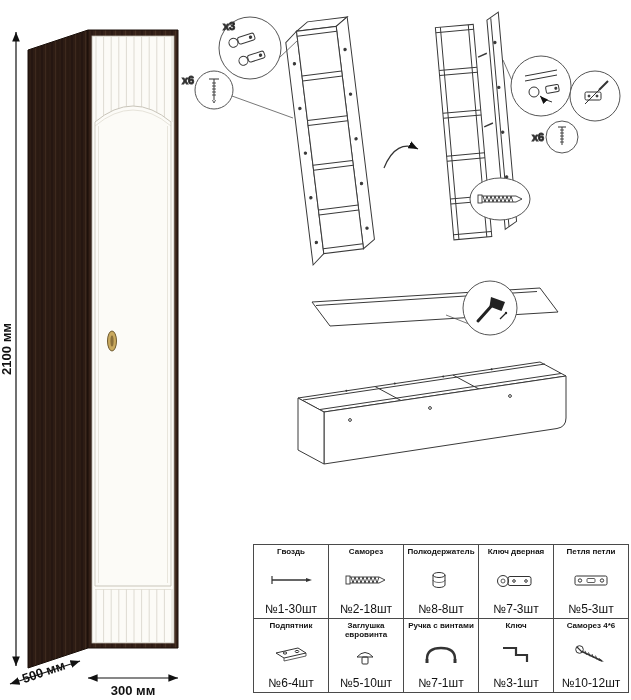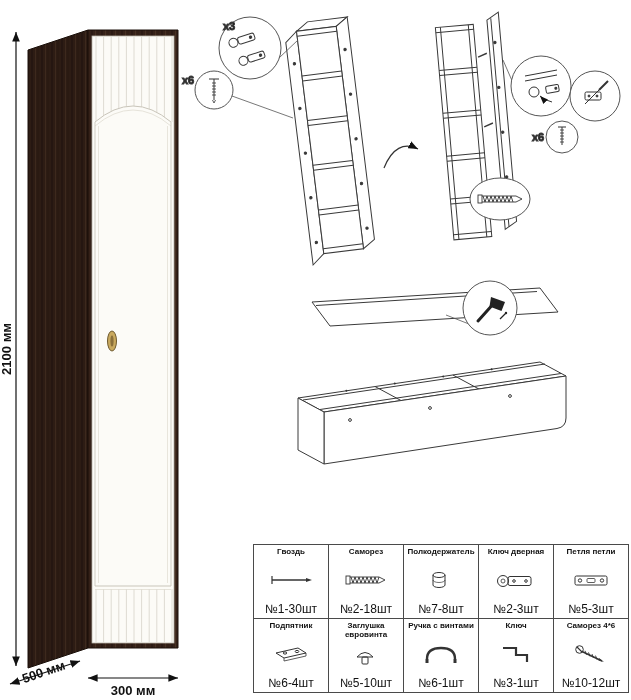--- a/index.html
+++ b/index.html
@@ -266,36 +266,36 @@
     <td>
             <div class="cell">
       <div class="pname">Полкодержатель</div>
       <div class="picon">
                 <svg width="46" height="26" viewBox="0 0 46 26" fill="none" stroke="#333">
                   <ellipse cx="21" cy="8" rx="6" ry="2.5"></ellipse>
                   <path d="M15,8 V18 a6,2.5 0 0 0 12,0 V8"></path>
                   <path d="M15,13 a6,2.5 0 0 0 12,0" stroke-width="0.7"></path>
                 </svg>
               </div>
-      <div class="pcount">№7-8шт</div>
+      <div class="pcount">№8-8шт</div>
     </div>
           </td>
     <td>
             <div class="cell">
       <div class="pname">Ключ дверная</div>
       <div class="picon">
                 <svg width="46" height="26" viewBox="0 0 46 26" fill="none" stroke="#333">
                   <circle cx="10" cy="14" r="5.5"></circle>
                   <circle cx="10" cy="14" r="2" stroke-width="0.8"></circle>
                   <rect x="15" y="9.5" width="23" height="9" rx="2"></rect>
                   <circle cx="21" cy="14" r="1.3"></circle>
                   <circle cx="33" cy="14" r="1.3"></circle>
                 </svg>
               </div>
-      <div class="pcount">№2-3шт</div>
+      <div class="pcount">№7-3шт</div>
     </div>
           </td>
     <td>
             <div class="cell">
       <div class="pname">Петля петли</div>
       <div class="picon">
                 <svg width="46" height="26" viewBox="0 0 46 26" fill="none" stroke="#333">
                   <rect x="7" y="9" width="32" height="9" rx="1.5"></rect>
                   <circle cx="12" cy="13.5" r="1.7"></circle>
                   <circle cx="34" cy="13.5" r="1.7"></circle>
@@ -336,21 +336,21 @@
     <td>
             <div class="cell">
       <div class="pname">Ручка с винтами</div>
       <div class="picon">
                 <svg width="46" height="26" viewBox="0 0 46 26" fill="none" stroke="#333">
                   <path d="M9,18 Q9,7 23,7 Q37,7 37,18" stroke-width="2.4"></path>
                   <rect x="7.5" y="18" width="3" height="4" fill="#333" stroke="none"></rect>
                   <rect x="35.5" y="18" width="3" height="4" fill="#333" stroke="none"></rect>
                 </svg>
               </div>
-      <div class="pcount">№6-1шт</div>
+      <div class="pcount">№7-1шт</div>
     </div>
           </td>
     <td>
             <div class="cell">
       <div class="pname">Ключ</div>
       <div class="picon">
                 <svg width="46" height="26" viewBox="0 0 46 26" fill="none" stroke="#333">
                   <path d="M10,7 L23,7 L23,14 L34,14 L34,21" stroke-width="2.2"></path>
                 </svg>
               </div>

